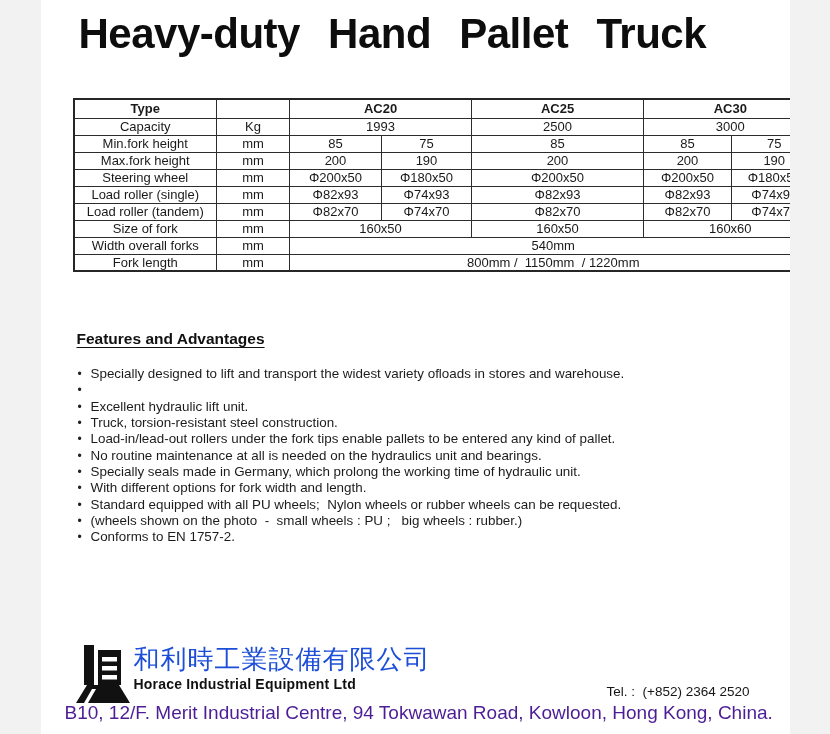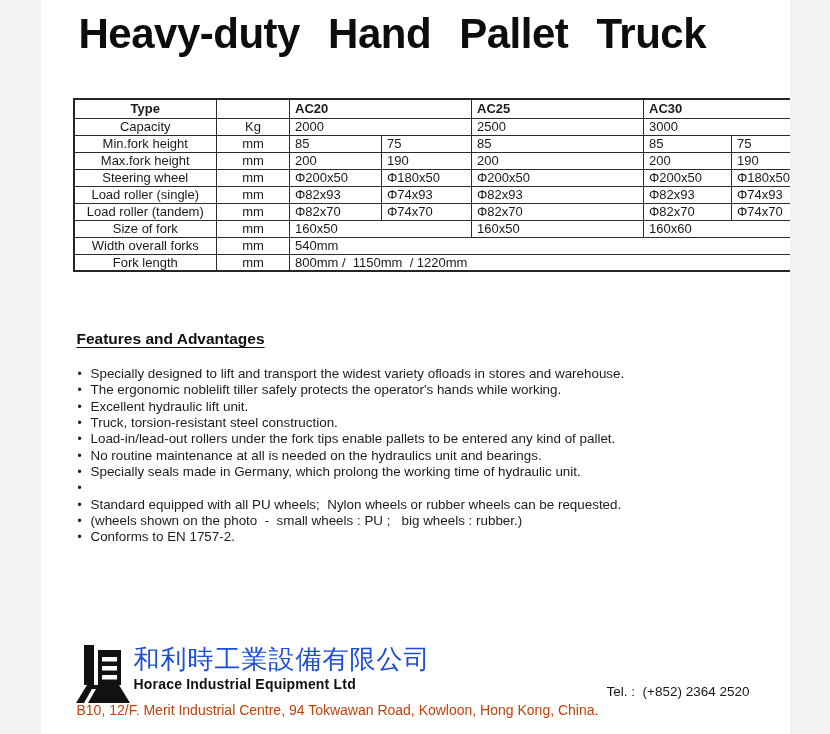--- a/index.html
+++ b/index.html
@@ -17,41 +17,41 @@
     position:absolute; left:32px; top:98px; width:744px;
     border-collapse:collapse; table-layout:fixed; font-size:13px;
     border:2px solid #262626;
   }
   .spec-table td {
     border:1px solid #2c2c2c; padding:0 5px; height:17px;
     white-space:pre; overflow:hidden; color:#1a1a1a;
   }
   .spec-table tr.hdr td { height:19px; }
   .lbl { text-align:center; }
-  .val { }
+  .val { text-align:center; }
   .b   { font-weight:bold; }
   .feat-head {
     position:absolute; left:36px; top:330px; font-size:15.5px; font-weight:bold;
     text-decoration:underline; text-underline-offset:3px; color:#111;text-align:center;
   }
   .features {
     position:absolute; left:37px; top:366px; width:730px; font-size:13.4px;
   }
   .feat-item { display:flex; line-height:16.35px; white-space:pre-wrap; }
   .blt { width:13px; flex:0 0 13px; font-size:12px; color:#222; }
   .logo { position:absolute; left:34px; top:644px; width:56px; height:60px; }
   .company-cn {
     position:absolute; left:93px; top:642px; font-size:26px; letter-spacing:1px;
     color:#1d4ed8; font-family:"DejaVu Sans", sans-serif;
   }
   .company-en {
     position:absolute; left:93px; top:676px; font-size:14px; font-weight:bold;
     color:#111; letter-spacing:0.2px;
   }
-  .address { position:absolute; left:36px; top:702px; font-size:14px; color:#c2410c; }
+  .address { position:absolute; left:24px; top:702px; font-size:19px; color:#4c1d95; }
   .contact {
     position:absolute; right:40px; top:649px; text-align:right;
     font-size:13.5px; line-height:17.2px; color:#161616; white-space:pre;
   }
 </style>
 </head>
 <body>
 
 <div class="page">
 
@@ -71,21 +71,21 @@
       <tr class="hdr">
         <td class="lbl b">Type</td>
         <td class="val"></td>
         <td class="val b" colspan="2">AC20</td>
         <td class="val b">AC25</td>
         <td class="val b" colspan="2">AC30</td>
       </tr>
       <tr>
         <td class="lbl">Capacity</td>
         <td class="lbl">Kg</td>
-        <td class="val" colspan="2">2000</td>
+        <td class="val" colspan="2">1993</td>
         <td class="val">2500</td>
         <td class="val" colspan="2">3000</td>
       </tr>
       <tr>
         <td class="lbl">Min.fork height</td>
         <td class="lbl">mm</td>
         <td class="val">85</td>
         <td class="val">75</td>
         <td class="val">85</td>
         <td class="val">85</td>
@@ -144,27 +144,27 @@
         <td class="lbl">mm</td>
         <td class="val" colspan="5">800mm /  1150mm  / 1220mm</td>
       </tr>
     </tbody>
   </table>
 
   <div class="feat-head">Features and Advantages</div>
 
   <div class="features">
     <div class="feat-item"><span class="blt">•</span><span>Specially designed to lift and transport the widest variety ofloads in stores and warehouse.</span></div>
-    <div class="feat-item"><span class="blt">•</span><span>The ergonomic noblelift tiller safely protects the operator's hands while working.</span></div>
+    <div class="feat-item"><span class="blt">•</span></div>
     <div class="feat-item"><span class="blt">•</span><span>Excellent hydraulic lift unit.</span></div>
     <div class="feat-item"><span class="blt">•</span><span>Truck, torsion-resistant steel construction.</span></div>
     <div class="feat-item"><span class="blt">•</span><span>Load-in/lead-out rollers under the fork tips enable pallets to be entered any kind of pallet.</span></div>
     <div class="feat-item"><span class="blt">•</span><span>No routine maintenance at all is needed on the hydraulics unit and bearings.</span></div>
     <div class="feat-item"><span class="blt">•</span><span>Specially seals made in Germany, which prolong the working time of hydraulic unit.</span></div>
-    <div class="feat-item"><span class="blt">•</span></div>
+    <div class="feat-item"><span class="blt">•</span><span>With different options for fork width and length.</span></div>
     <div class="feat-item"><span class="blt">•</span><span>Standard equipped with all PU wheels;  Nylon wheels or rubber wheels can be requested.</span></div>
     <div class="feat-item"><span class="blt">•</span><span>(wheels shown on the photo  -  small wheels : PU ;   big wheels : rubber.)</span></div>
     <div class="feat-item"><span class="blt">•</span><span>Conforms to EN 1757-2.</span></div>
   </div>
 
   <svg class="logo" viewBox="0 0 56 60" xmlns="http://www.w3.org/2000/svg">
     <rect x="9" y="1" width="10" height="40" fill="#111"></rect>
     <rect x="23" y="6" width="23" height="35" fill="#111"></rect>
     <rect x="27" y="13" width="15" height="4.5" fill="#fff"></rect>
     <rect x="27" y="22" width="15" height="4.5" fill="#fff"></rect>

